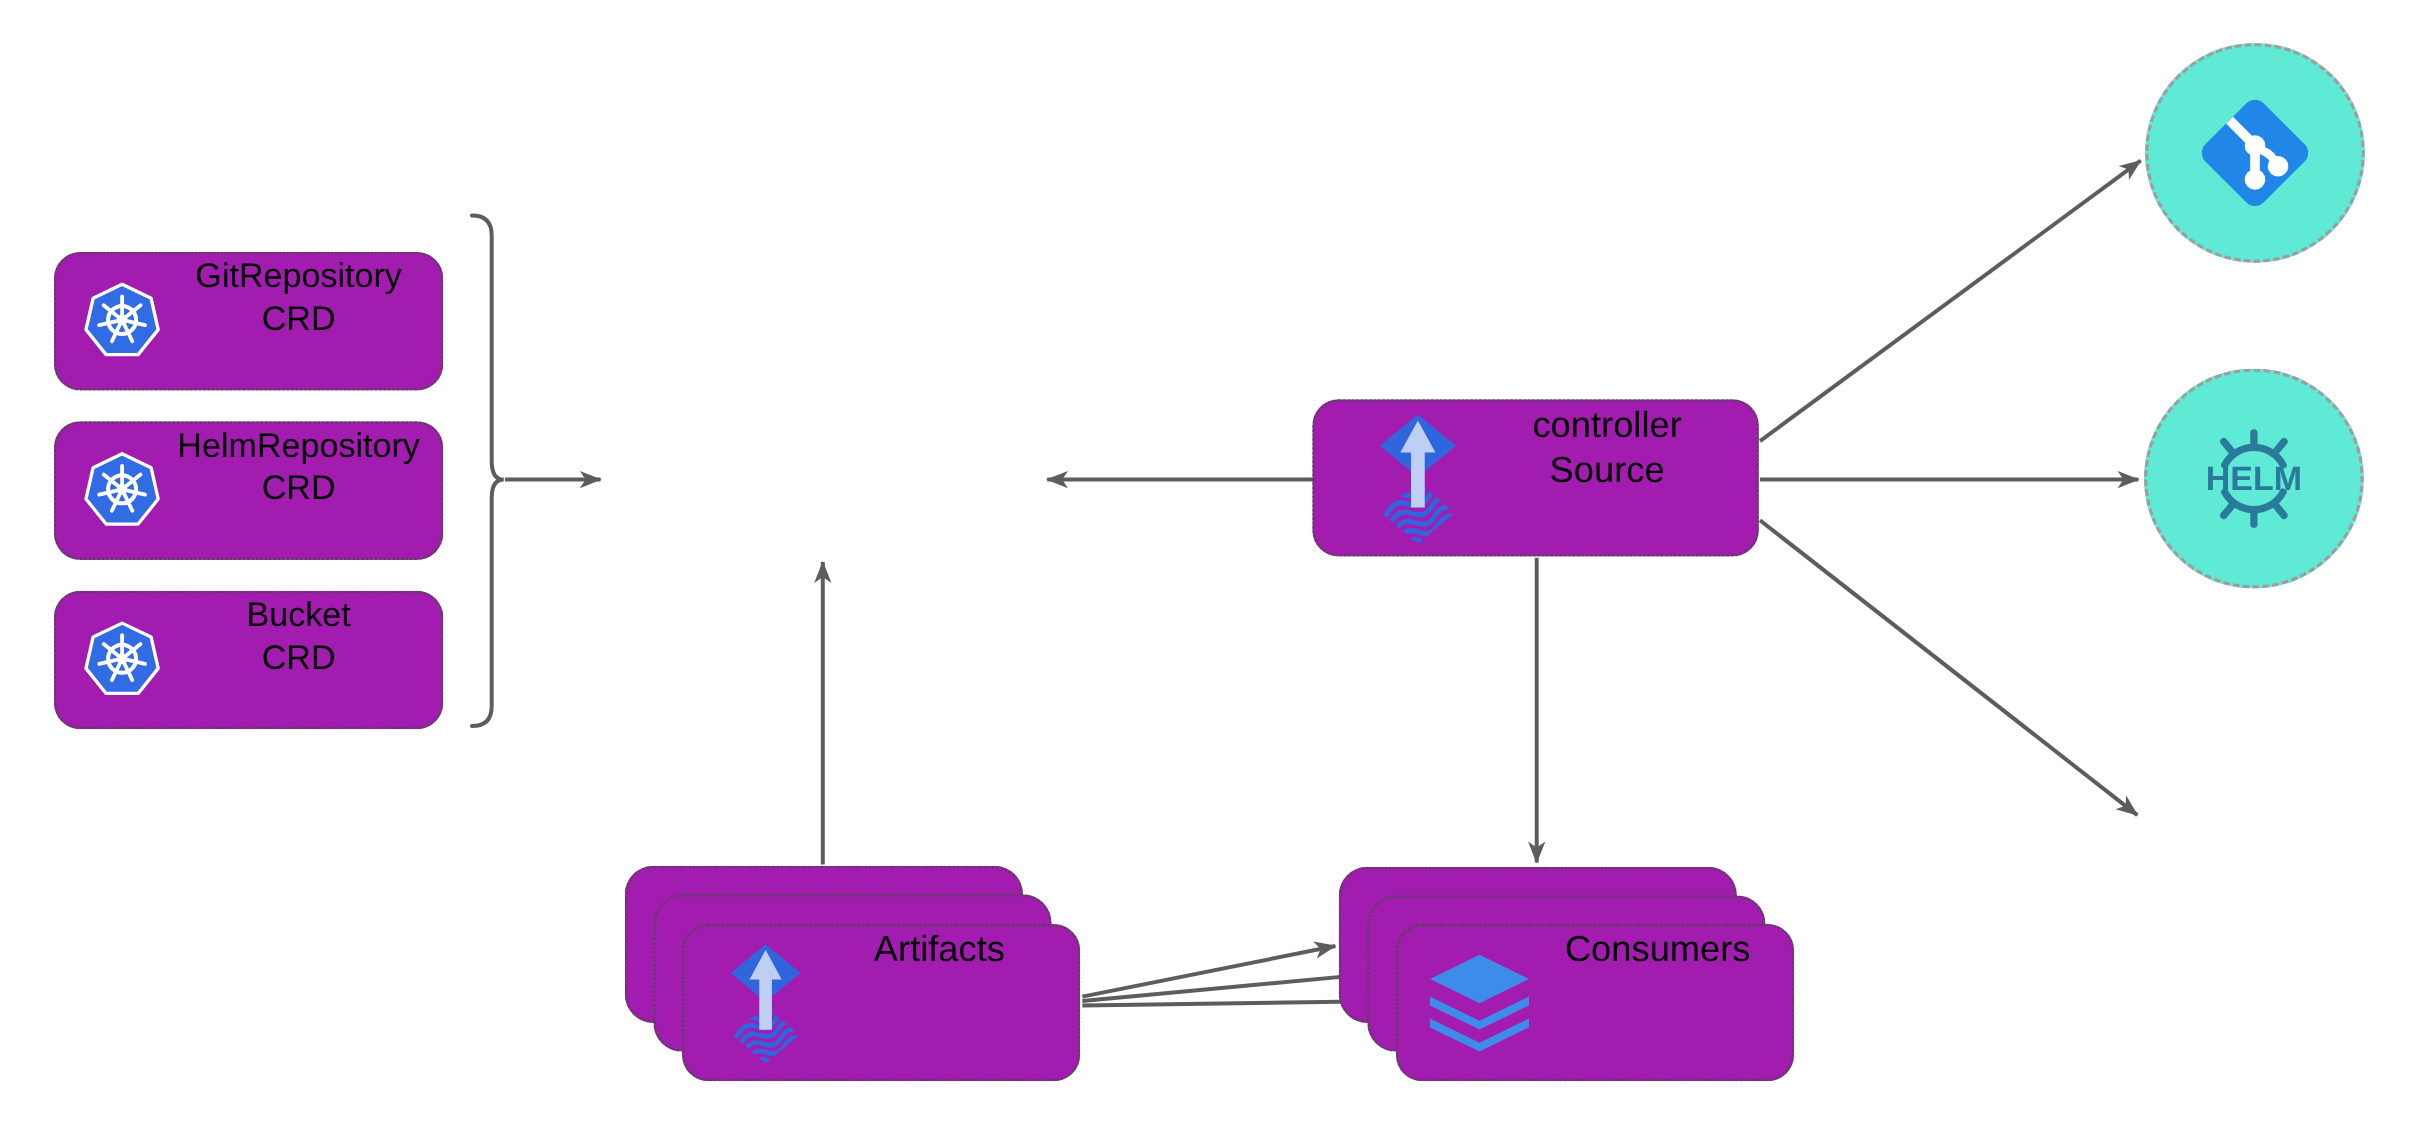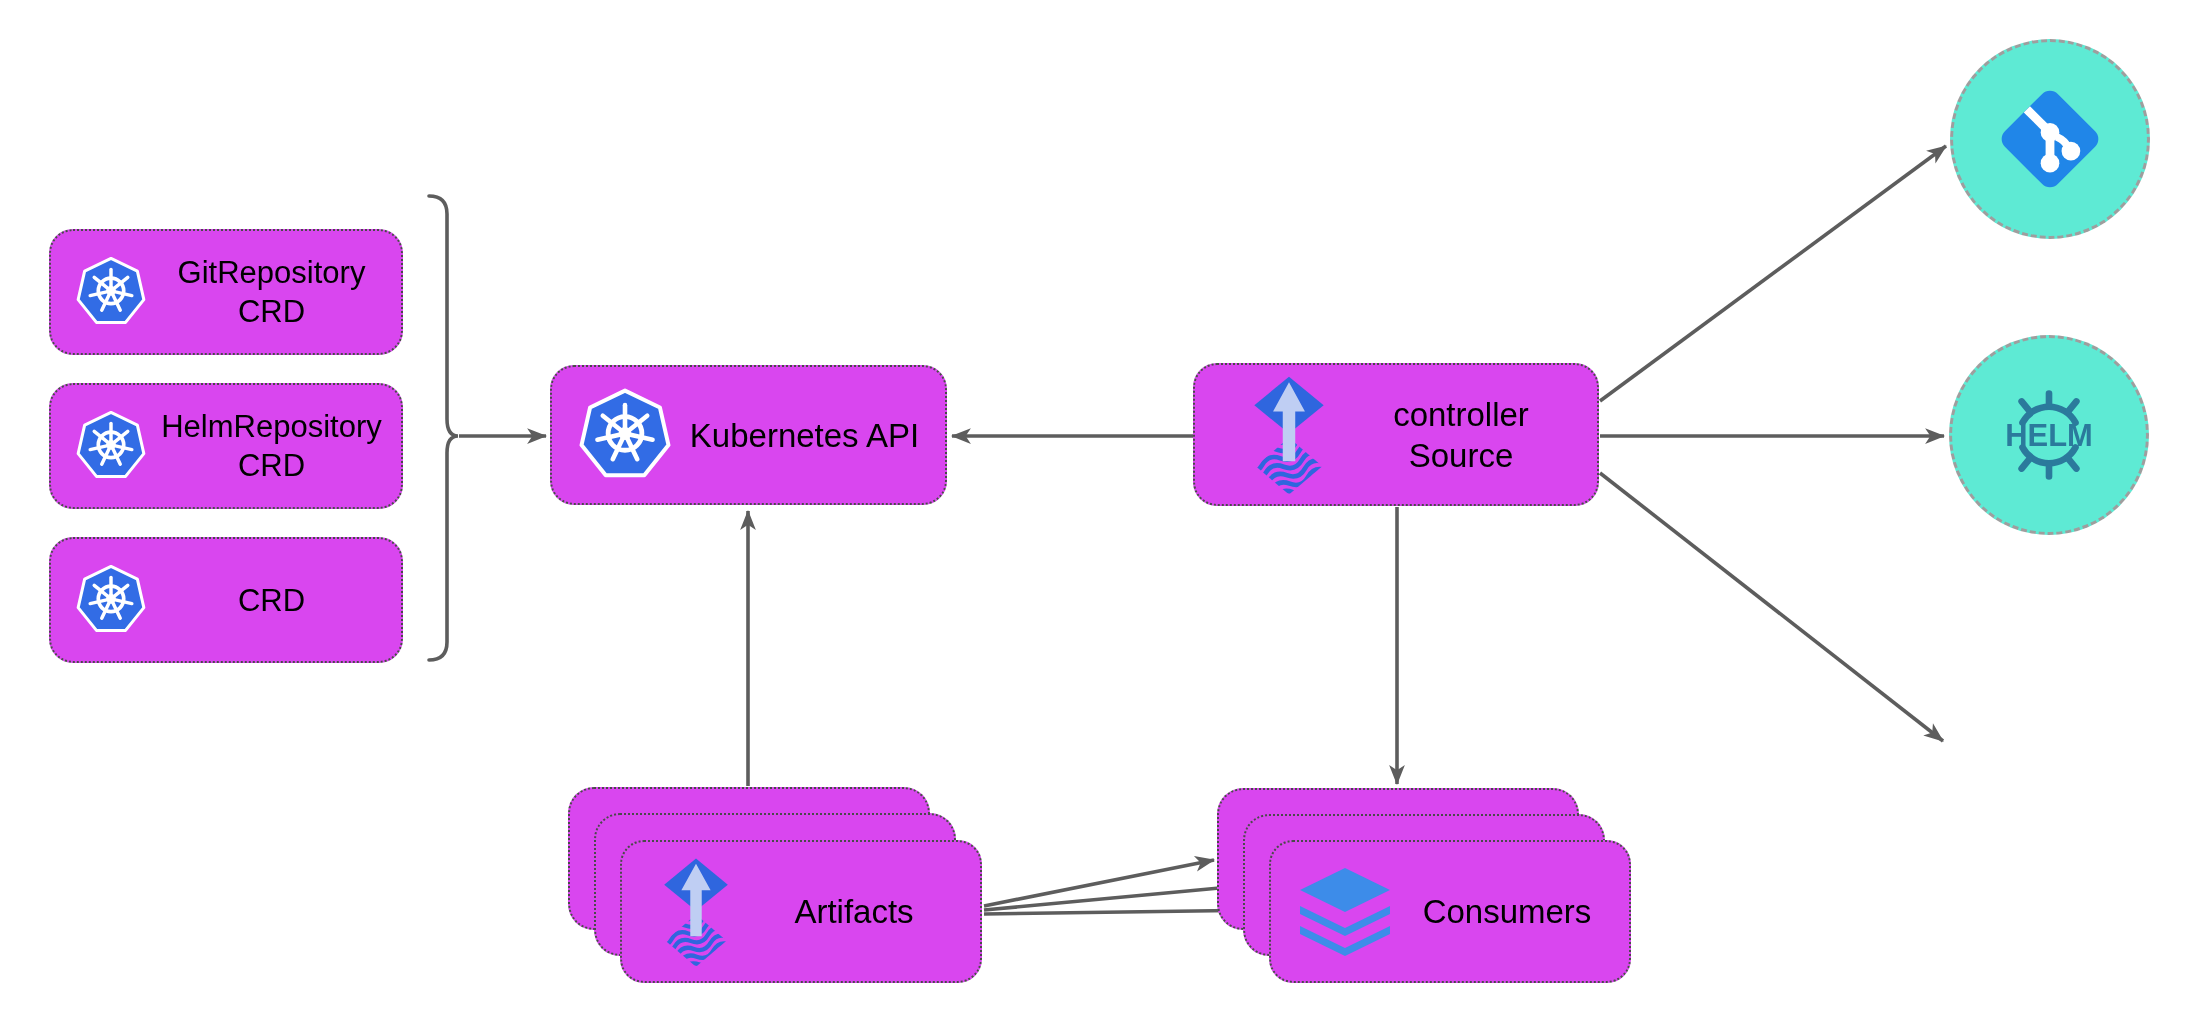--- a/index.html
+++ b/index.html
@@ -2,23 +2,23 @@
 <html><head>
 <meta charset="utf-8">
 <title>Diagram</title>
 <style>
   html,body{margin:0;padding:0;background:#ffffff;}
   .canvas{position:relative;width:2196px;height:1030px;background:#ffffff;overflow:hidden;
           font-family:"Liberation Sans", sans-serif;}
   svg.connectors{position:absolute;left:0;top:0;pointer-events:none;}
   .edge{stroke:#5d5d5d;stroke-width:3.6;fill:none;}
   .bracket{stroke:#5d5d5d;stroke-width:3.6;fill:none;stroke-linecap:round;}
-  .box{position:absolute;box-sizing:border-box;background:#d946ef;
+  .box{position:absolute;box-sizing:border-box;background:#a21caf;
        border:2.4px dotted #4a4a4a;border-radius:24px;
-       display:flex;align-items:center;}
+       display:flex;}
   .stack-back{border-radius:26px;}
   .label{flex:1;text-align:center;font-size:33px;line-height:41px;color:#000;padding-right:10px;}
   .crd .label{font-size:31px;line-height:39px;padding-right:6px;}
   .two-line div{white-space:nowrap;}
   .icon{flex:0 0 auto;display:flex;align-items:center;justify-content:center;}
   .circle{position:absolute;box-sizing:border-box;width:200px;height:200px;border-radius:50%;
           background:#5eead4;border:3px dashed #9e9e9e;
           display:flex;align-items:center;justify-content:center;}
 </style>
 </head>
@@ -102,43 +102,25 @@
             <line x1="32" y1="31" x2="40" y2="47.8"></line>
           <line x1="32" y1="31" x2="24" y2="47.8"></line>
             <line x1="32" y1="31" x2="14" y2="35.1"></line>
           <line x1="32" y1="31" x2="17.5" y2="19.4"></line>
         </g>
         <circle cx="32" cy="31" r="11" fill="none" stroke="#ffffff" stroke-width="3.2"></circle>
         <circle cx="32" cy="31" r="4.2" fill="#ffffff"></circle>
       </svg>
     </span>
     <div class="label two-line">
+      <div>Bucket</div>
         <div>CRD</div>
     </div>
   </div>
 
-  <div class="box" style="left:550px;top:365px;width:397px;height:140px">
-    <span class="icon" style="margin-left:24px">
-      <svg width="98" height="98" viewBox="0 0 64 64">
-        <polygon points="32,3 54.8,14 60.4,38.6 44.6,58.3 19.4,58.3 3.6,38.6 9.2,14" fill="#326ce5" stroke="#ffffff" stroke-width="2.6" stroke-linejoin="round"></polygon>
-        <g stroke="#ffffff" stroke-width="3" stroke-linecap="round">
-          <line x1="32" y1="31" x2="32" y2="12.5"></line>
-            <line x1="32" y1="31" x2="46.5" y2="19.4"></line>
-          <line x1="32" y1="31" x2="50" y2="35.1"></line>
-            <line x1="32" y1="31" x2="40" y2="47.8"></line>
-          <line x1="32" y1="31" x2="24" y2="47.8"></line>
-            <line x1="32" y1="31" x2="14" y2="35.1"></line>
-          <line x1="32" y1="31" x2="17.5" y2="19.4"></line>
-        </g>
-        <circle cx="32" cy="31" r="11" fill="none" stroke="#ffffff" stroke-width="3.2"></circle>
-        <circle cx="32" cy="31" r="4.2" fill="#ffffff"></circle>
-      </svg>
-    </span>
-    <div class="label">Kubernetes API</div>
-  </div>
 
   <div class="box" style="left:1193px;top:363px;width:406px;height:143px">
     <span class="icon" style="margin-left:48px">
       <svg width="92" height="122" viewBox="0 0 64 88">
         <defs>
             <clipPath id="fxa">
               <polygon points="32,46 56,66.5 32,87 8,66.5"></polygon>
             </clipPath>
           </defs>
         <polygon points="32,2 57,22.5 32,43 7,22.5" fill="#2f66de"></polygon>

